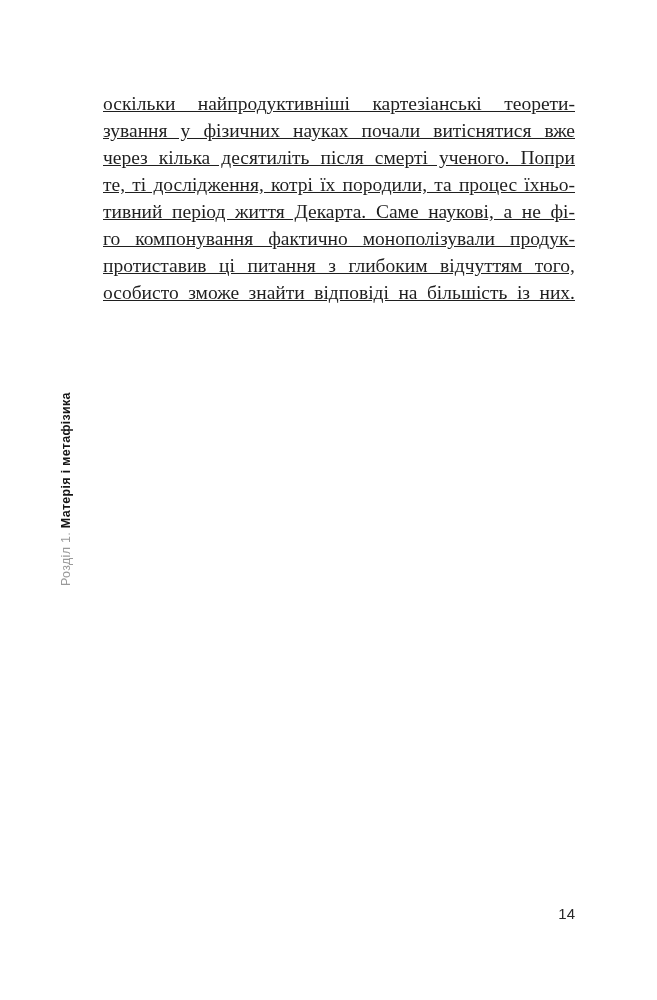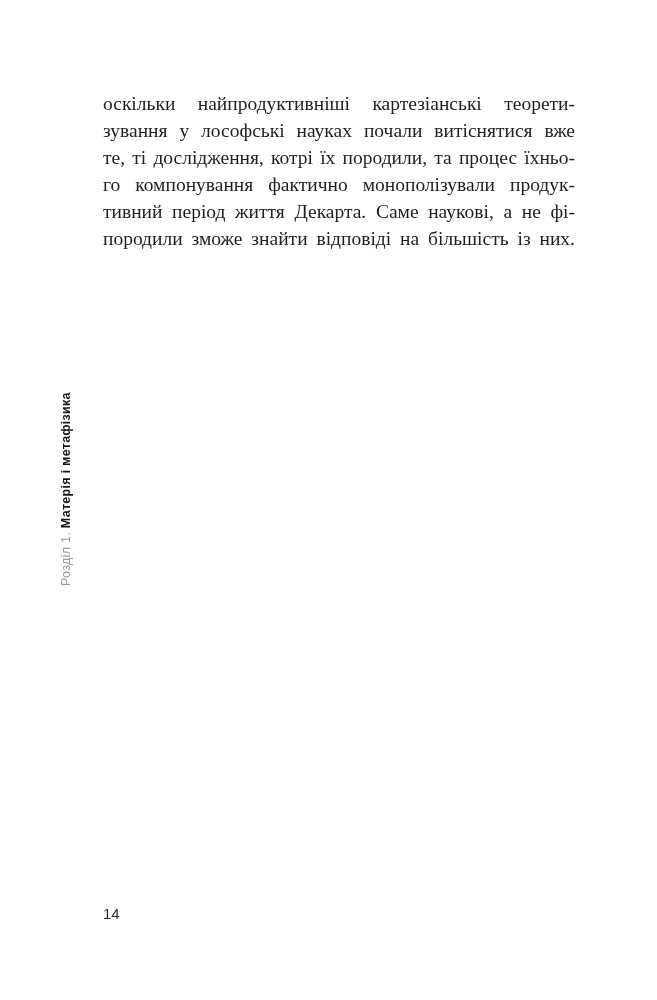--- a/index.html
+++ b/index.html
@@ -20,20 +20,21 @@
     top: 90px;
     width: 472px;
     font-family: "Liberation Serif", "DejaVu Serif", serif;
     font-size: 19.5px;
     line-height: 27px;
     color: #1f1f1f;
   }
   .body-line {
     text-align: justify;
     text-align-last: justify;
+    text-decoration: underline;
   }
   .sidebar-vertical {
     position: absolute;
     left: 59px;
     top: 406px;
     width: 24px;
     height: 180px;
     writing-mode: vertical-rl;
     transform: rotate(180deg);
     font-family: "Liberation Sans", sans-serif;
@@ -44,38 +45,40 @@
   }
   .sidebar-vertical .chapter-title {
     font-weight: bold;
     color: #161616;
   }
   .footer {
     position: absolute;
     left: 103px;
     top: 905px;
     width: 472px;
-    text-align: left;
+    text-align: right;
     font-family: "Liberation Sans", sans-serif;
     font-size: 15px;
     color: #2a2a2a;
   }
 </style>
 </head>
 <body>
 
 <div class="page">
 
   <div class="text-block">
     <div class="body-line">оскільки найпродуктивніші картезіанські теорети-</div>
-    <div class="body-line">зування у лософські науках почали витіснятися вже</div>
+    <div class="body-line">зування у фізичних науках почали витіснятися вже</div>
+    <div class="body-line">через кілька десятиліть після смерті ученого. Попри</div>
     <div class="body-line">те, ті дослідження, котрі їх породили, та процес їхньо-</div>
+    <div class="body-line">тивний період життя Декарта. Саме наукові, а не фі-</div>
     <div class="body-line">го компонування фактично монополізували продук-</div>
-    <div class="body-line">тивний період життя Декарта. Саме наукові, а не фі-</div>
-    <div class="body-line">породили зможе знайти відповіді на більшість із них.</div>
+    <div class="body-line">протиставив ці питання з глибоким відчуттям того,</div>
+    <div class="body-line">особисто зможе знайти відповіді на більшість із них.</div>
   </div>
 
   <div class="sidebar-vertical">
     <span class="chapter-label">Розділ 1. </span><span class="chapter-title">Матерія і метафізика</span>
   </div>
 
   <div class="footer">14</div>
 
 </div>
 

